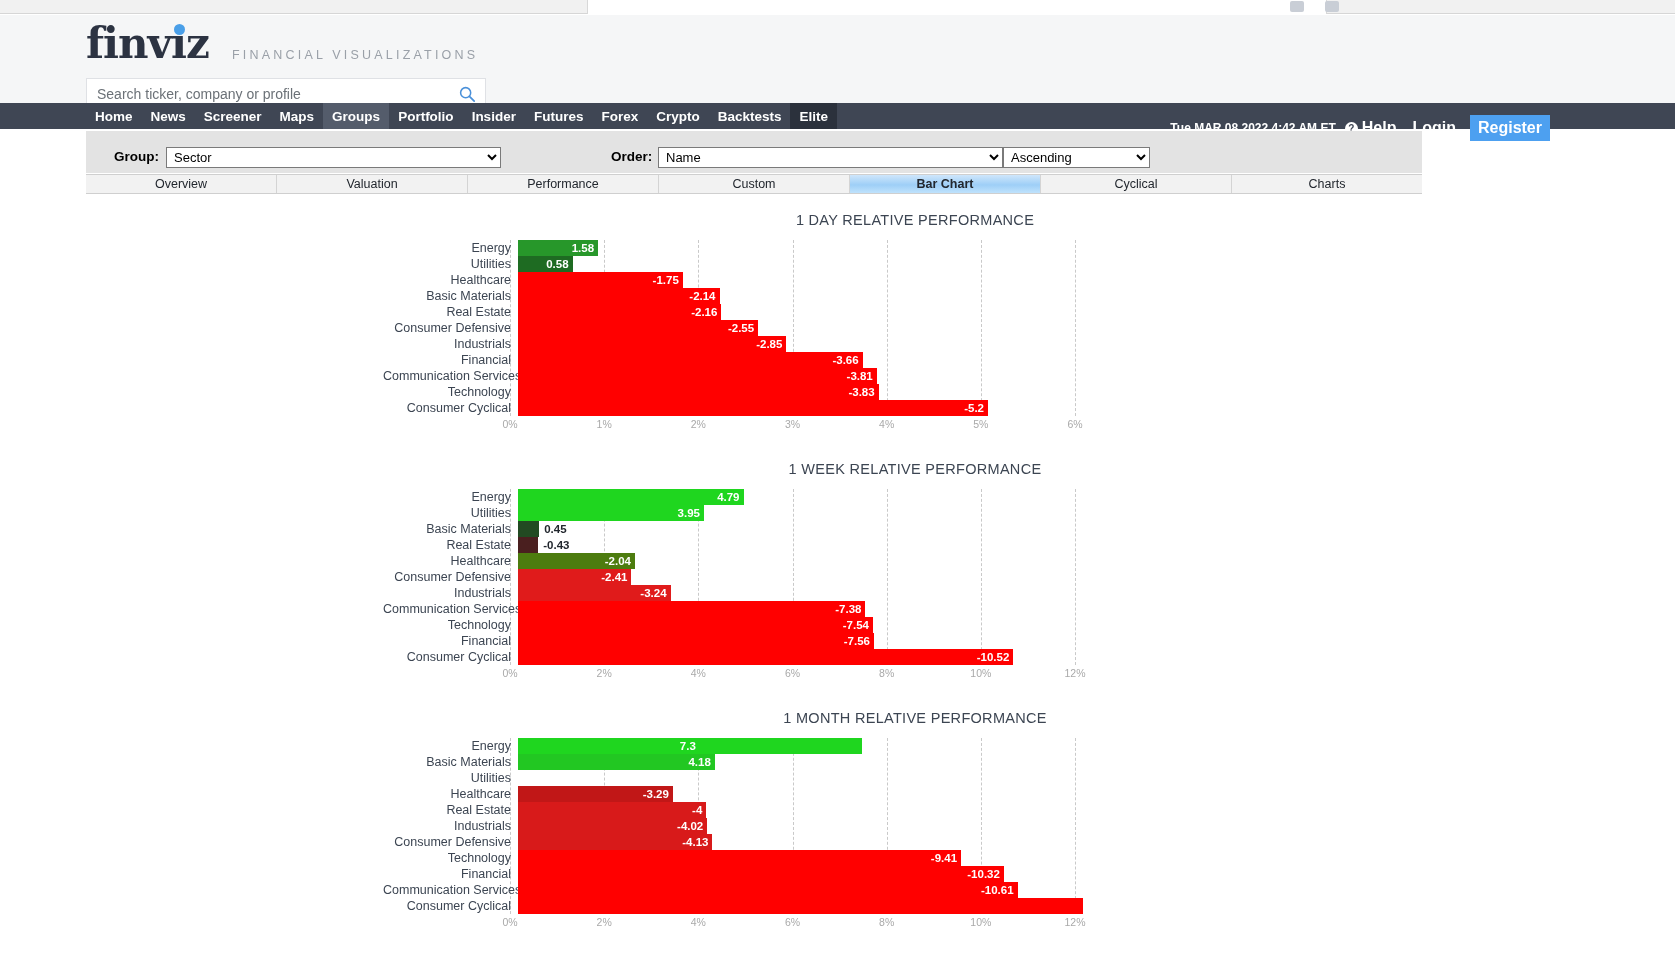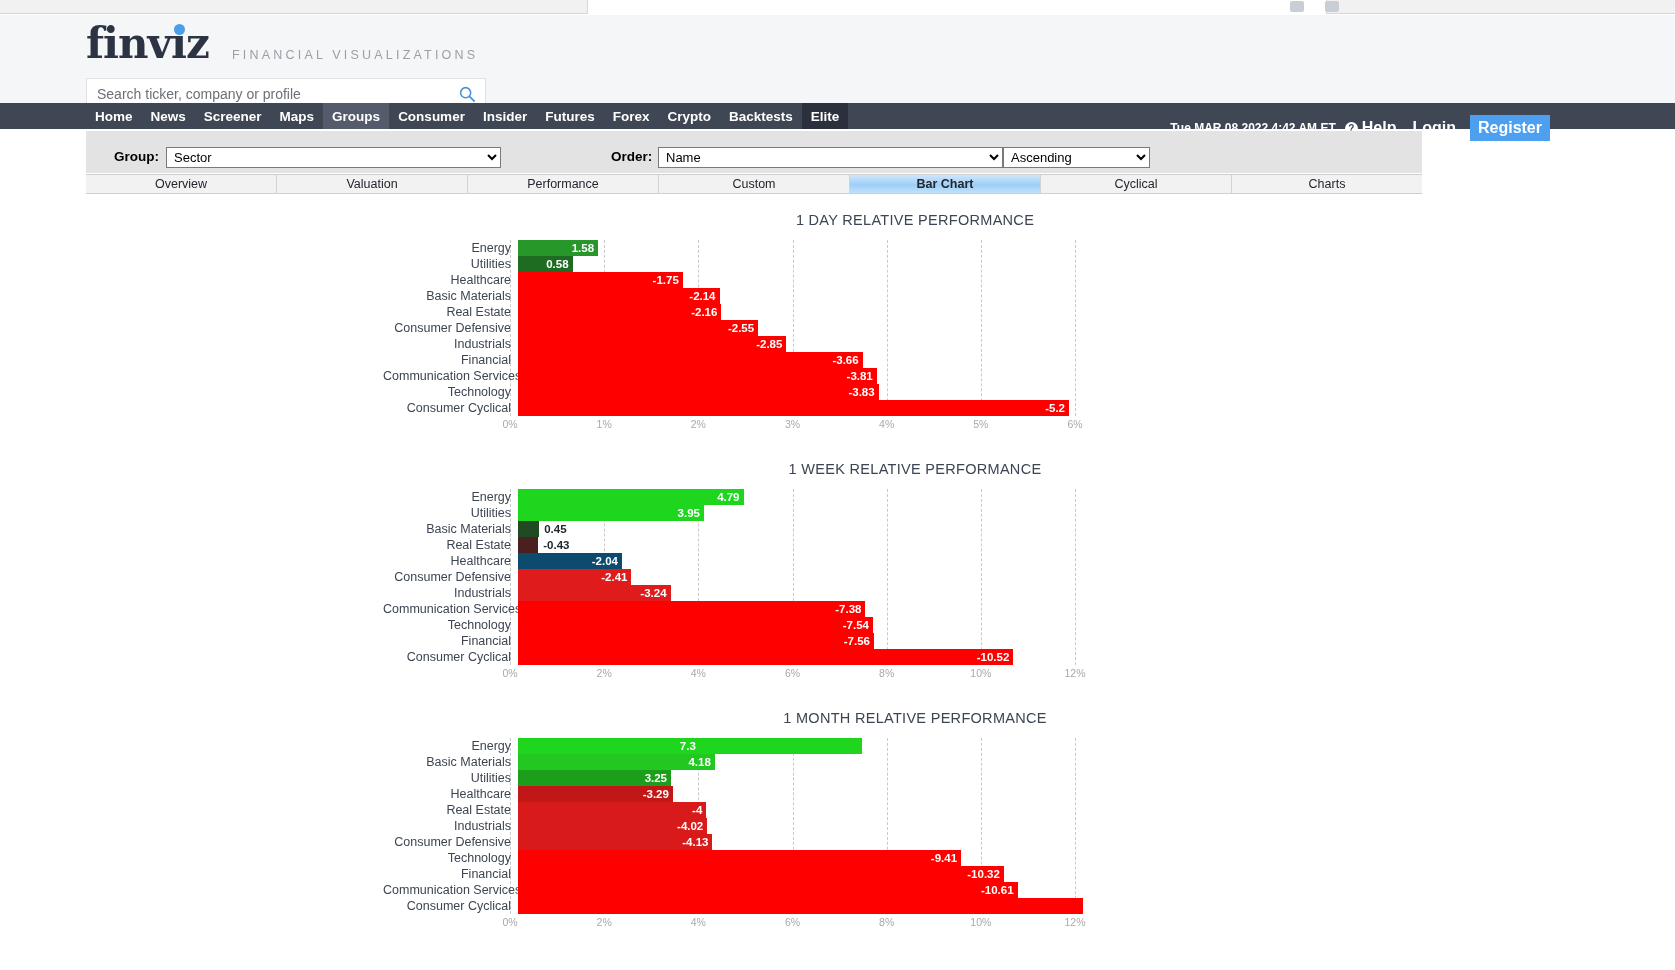--- a/index.html
+++ b/index.html
@@ -193,21 +193,21 @@
   </div>
 </div>
 
 <div class="navbar">
   <div class="navwrap" id="nav-items">
       <div class="navitem">Home</div>
       <div class="navitem">News</div>
       <div class="navitem">Screener</div>
       <div class="navitem">Maps</div>
       <div class="navitem active">Groups</div>
-      <div class="navitem">Consumer</div>
+      <div class="navitem">Portfolio</div>
       <div class="navitem">Insider</div>
       <div class="navitem">Futures</div>
       <div class="navitem">Forex</div>
       <div class="navitem">Crypto</div>
       <div class="navitem">Backtests</div>
       <div class="navitem elite">Elite</div>
     </div>
   <div class="navright">
     <span class="navdate">Tue MAR 08 2022 4:42 AM ET</span>
     <span class="help-icon">?</span>
@@ -325,21 +325,21 @@
             <div class="rowlabel">Technology</div>
             <div class="barwrap">
               <div class="bar" style="width: 360.658px; background: rgb(255, 0, 0);">
                 <span class="barval">-3.83</span>
               </div>
             </div>
           </div>
           <div class="row">
             <div class="rowlabel">Consumer Cyclical</div>
             <div class="barwrap">
-              <div class="bar" style="width: 551px; background: rgb(255, 0, 0);">
+              <div class="bar" style="width: 470px; background: rgb(255, 0, 0);">
                 <span class="barval">-5.2</span>
               </div>
             </div>
           </div>
         </div>
         <div class="axis">
           <span class="tick" style="left: 0px;">0%</span>
           <span class="tick" style="left: 94.1667px;">1%</span>
           <span class="tick" style="left: 188.333px;">2%</span>
           <span class="tick" style="left: 282.5px;">3%</span>
@@ -390,21 +390,21 @@
             <div class="rowlabel">Real Estate</div>
             <div class="barwrap">
               <div class="bar" style="width: 20.2458px; background: rgb(74, 31, 31);">
                 <span class="barval outside">-0.43</span>
               </div>
             </div>
           </div>
           <div class="row">
             <div class="rowlabel">Healthcare</div>
             <div class="barwrap">
-              <div class="bar" style="width: 104px; background: #0c4a6e;">
+              <div class="bar" style="width: 117px; background: #4d7c0f;">
                 <span class="barval">-2.04</span>
               </div>
             </div>
           </div>
           <div class="row">
             <div class="rowlabel">Consumer Defensive</div>
             <div class="barwrap">
               <div class="bar" style="width: 113.471px; background: rgb(224, 27, 27);">
                 <span class="barval">-2.41</span>
               </div>
@@ -486,25 +486,20 @@
           <div class="row">
             <div class="rowlabel">Basic Materials</div>
             <div class="barwrap">
               <div class="bar" style="width: 196.808px; background: rgb(34, 199, 34);">
                 <span class="barval">4.18</span>
               </div>
             </div>
           </div>
           <div class="row">
             <div class="rowlabel">Utilities</div>
-            <div class="barwrap">
-              <div class="bar" style="width: 153.021px; background: rgb(28, 158, 28);">
-                <span class="barval">3.25</span>
-              </div>
-            </div>
           </div>
           <div class="row">
             <div class="rowlabel">Healthcare</div>
             <div class="barwrap">
               <div class="bar" style="width: 154.904px; background: rgb(193, 23, 23);">
                 <span class="barval">-3.29</span>
               </div>
             </div>
           </div>
           <div class="row">

